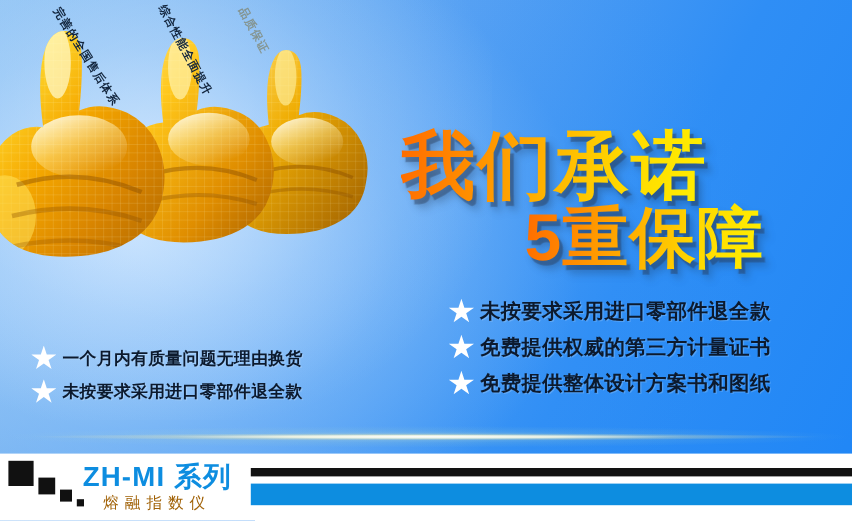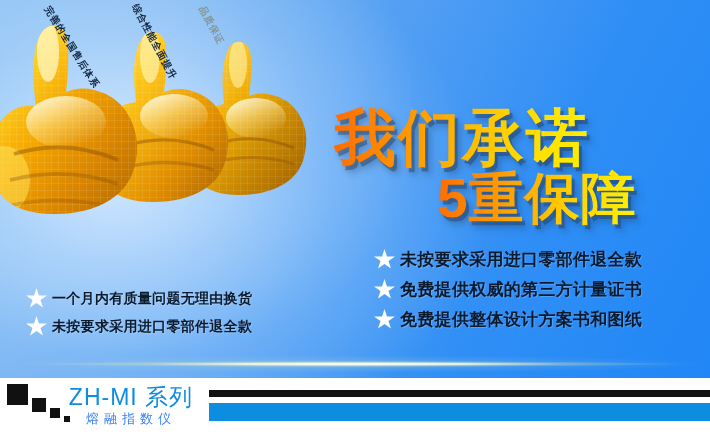--- a/index.html
+++ b/index.html
@@ -94,26 +94,26 @@
     background:#ffffff;
   }
   .sq{position:absolute;background:#111111;}
   #sq1{left:7px;top:6px;width:21px;height:21px;}
   #sq2{left:32px;top:20px;width:14px;height:14px;}
   #sq3{left:50px;top:30px;width:10px;height:10px;}
   #sq4{left:64px;top:38px;width:6px;height:6px;}
 
   #brand{
     position:absolute;left:56px;top:4px;width:150px;text-align:center;
-    font-size:23px;font-weight:normal;color:#0d8de0;letter-spacing:1px;
+    font-size:23px;font-weight:bold;color:#0d8de0;letter-spacing:1px;
     white-space:nowrap;
   }
   #subbrand{
     position:absolute;left:56px;top:32px;width:150px;text-align:center;
-    font-size:13px;color:#3b82f6;letter-spacing:5px;white-space:nowrap;
+    font-size:13px;color:#a16207;letter-spacing:5px;white-space:nowrap;
   }
 
   #blackstripe{position:absolute;left:209px;top:12px;width:501px;height:7px;background:#121212;}
   #bluebar{position:absolute;left:209px;top:25px;width:501px;height:18px;background:#0d8de0;}
 
   
   .hands{position:absolute;left:-12px;top:-6px;width:330px;height:310px;pointer-events:none;}
 </style>
 </head>
 <body>

